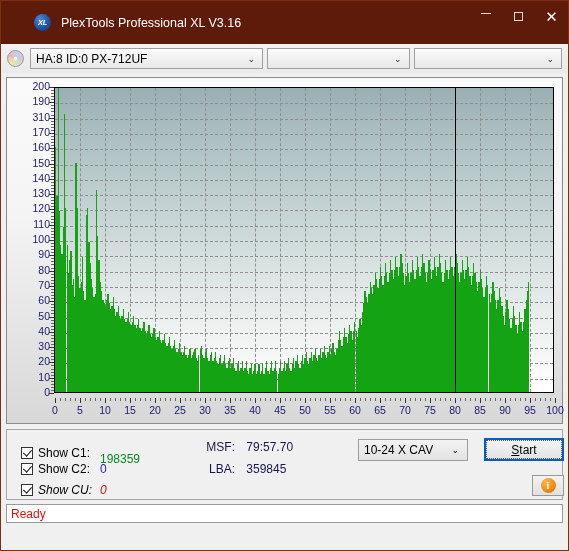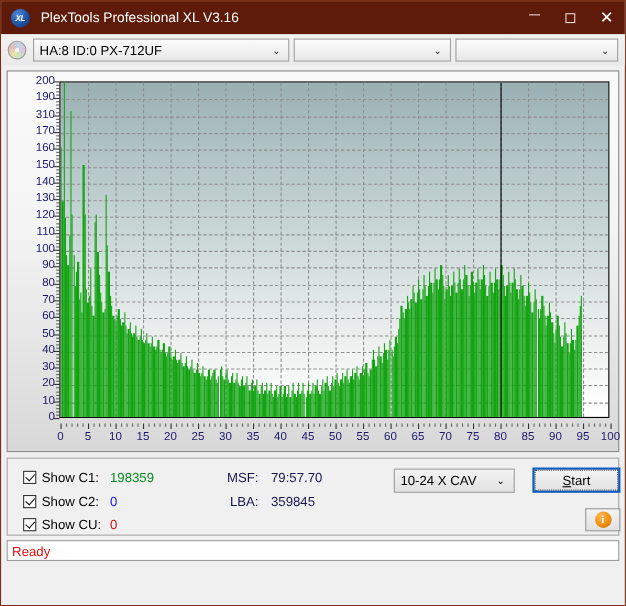--- a/index.html
+++ b/index.html
@@ -14,26 +14,27 @@
     width: 569px; height: 551px;
     position: relative;
     background: #f0f0f0;
     border: 1px solid #7b2f17;
     display: flex;
     flex-direction: column;
   }
 
   
   #titlebar {
-    height: 30px;
+    height: 43px;
     background: #5e1b09;
     display: flex;
     align-items: center;
     flex: none;
     position: relative;
+    padding-left: 24px;
   }
   #app-icon {
     width: 17px; height: 17px;
     border-radius: 50%;
     margin-left: 9px;
     background: radial-gradient(circle at 35% 30%, #4f86d8 0%, #1b4fa0 60%, #123a7c 100%);
     color: #fff;
     font-size: 7.5px;
     font-weight: bold;
     font-style: italic;
@@ -1003,28 +1004,28 @@
         <div class="tickminor" style="left: 486px;"></div>
         <div class="tickminor" style="left: 491px;"></div>
         <div class="tickminor" style="left: 496px;"></div>
       </div>
   </div>
 
   <div id="controls">
     <div class="chkrow" style="left:14px; top:10px;">
       <span class="checkbox"></span>
       <span class="chklabel">Show C1:</span>
-      <span class="chkval" id="c1val" style="color: rgb(10, 138, 34);">198359</span>
+      <span class="chkval" id="c1val" style="color: rgb(10, 138, 34); margin-top: 12px;">198359</span>
     </div>
     <div class="chkrow" style="left:14px; top:32px;">
       <span class="checkbox"></span>
       <span class="chklabel">Show C2:</span>
       <span class="chkval" id="c2val" style="color: rgb(26, 26, 204);">0</span>
     </div>
-    <div class="chkrow" style="left:14px; top:53px;">
+    <div class="chkrow" style="left:14px; top:53px;font-style:italic;">
       <span class="checkbox"></span>
       <span class="chklabel">Show CU:</span>
       <span class="chkval" id="cuval" style="color: rgb(211, 20, 20);">0</span>
     </div>
 
     <div class="lblfield" style="left:194px; top:10px;">
       <span class="k">MSF:</span>
       <span class="v">79:57.70</span>
     </div>
     <div class="lblfield" style="left:194px; top:32px;">

